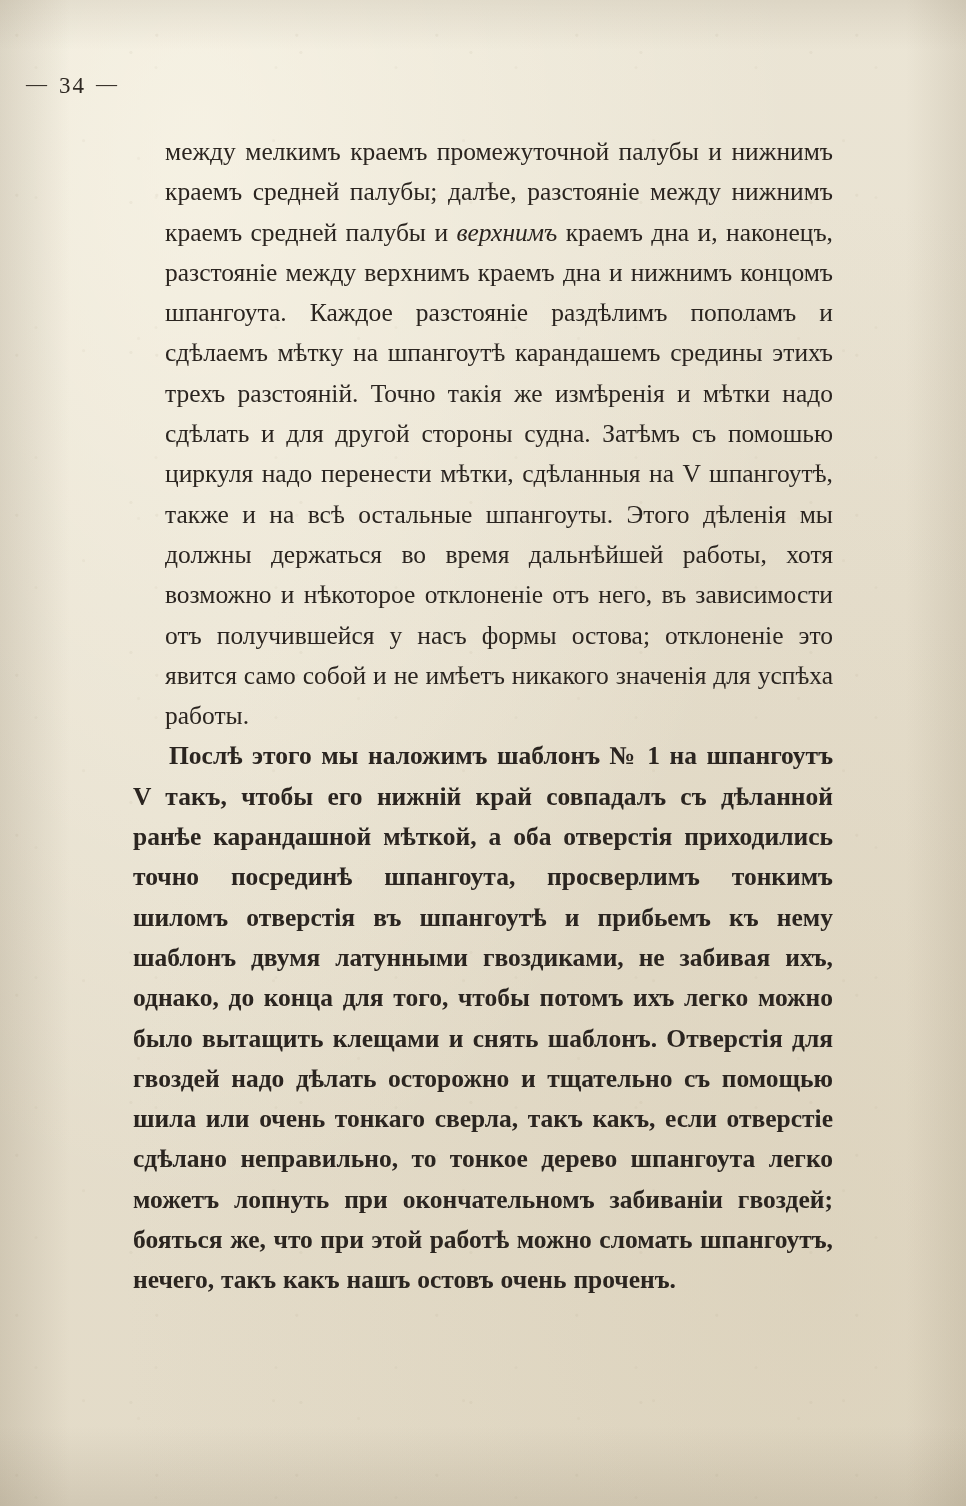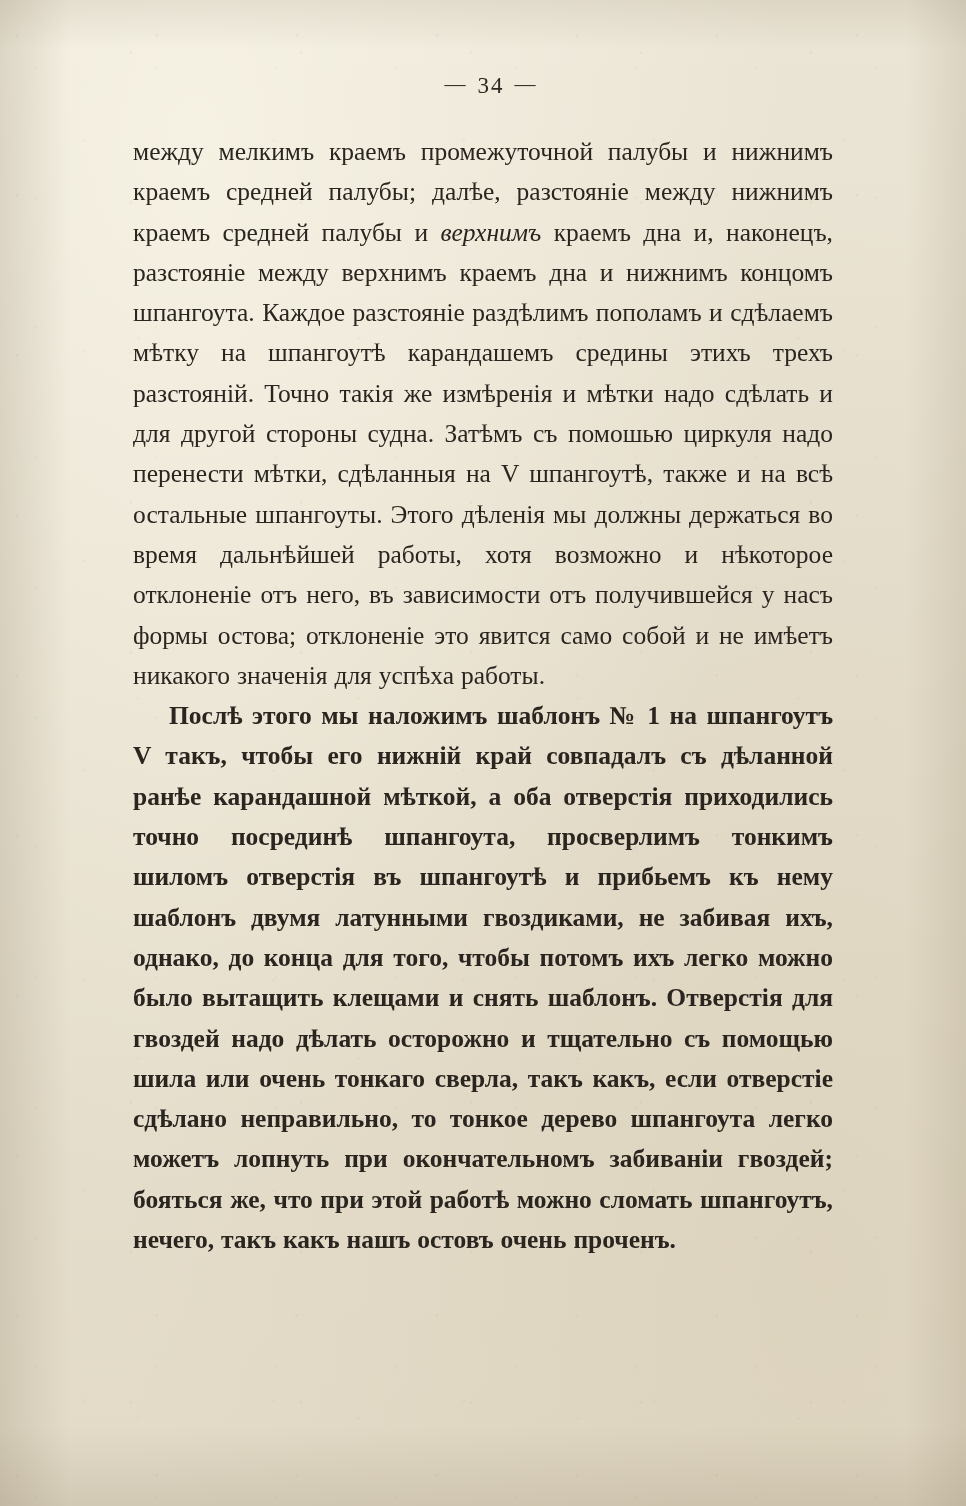--- a/index.html
+++ b/index.html
@@ -34,21 +34,20 @@
       radial-gradient(circle at 77% 35%, rgba(160,145,115,0.26) 0 1.3px, rgba(0,0,0,0) 2px),
       radial-gradient(circle at 63% 88%, rgba(160,145,115,0.20) 0 1.0px, rgba(0,0,0,0) 2px),
       radial-gradient(circle at 30% 52%, rgba(150,135,105,0.18) 0 1.0px, rgba(0,0,0,0) 2px);
     background-size: 140px 160px, 190px 210px, 170px 150px, 220px 180px, 120px 130px;
   }
   .folio {
     position: absolute;
     top: 72px;
     left: 16px;
     right: 0;
-    text-align: center;
     font-size: 23px;
     letter-spacing: 2px;
     color: #2e2822;
   }
   .folio .dash {
     display: inline-block;
     padding: 0 10px;
     font-size: 21px;
     vertical-align: 2px;
   }
@@ -63,20 +62,21 @@
     font-size: 25.5px;
     line-height: 40.3px;
     text-align: justify;
     text-justify: inter-word;
     color: #2b2520;
     hyphens: manual;
     word-spacing: 0.02em;
   }
   p.para.first {
     text-indent: 0;
+    margin-left: 32px;
   }
   p.para.indent {
     text-indent: 36px;
     font-weight: bold;
   }
   .it {
     font-style: italic;
   }
   
   .edge-left {

